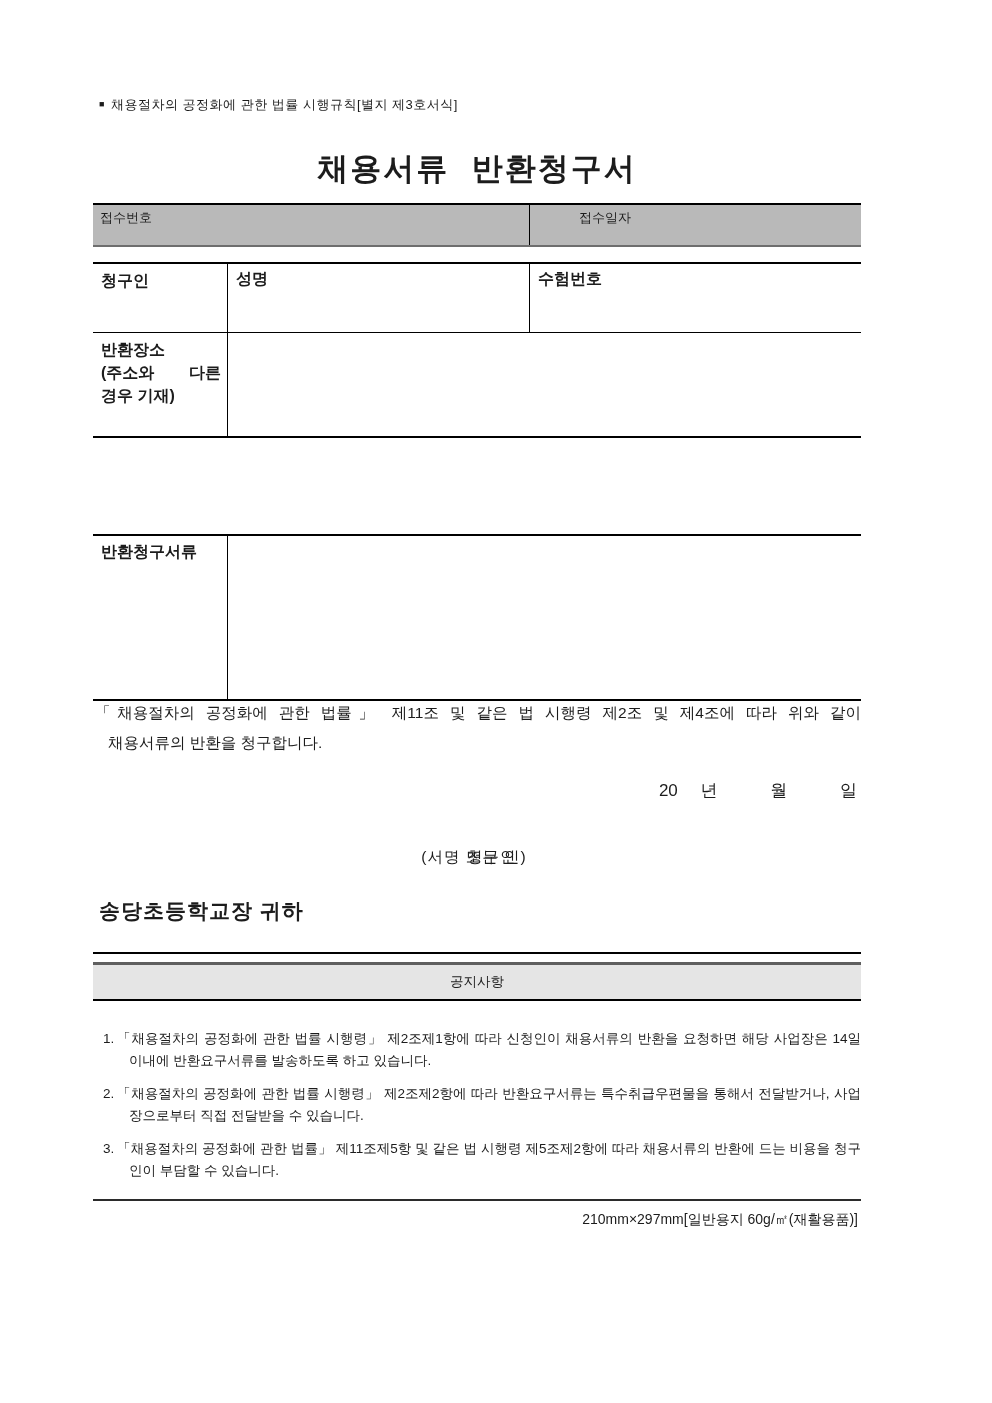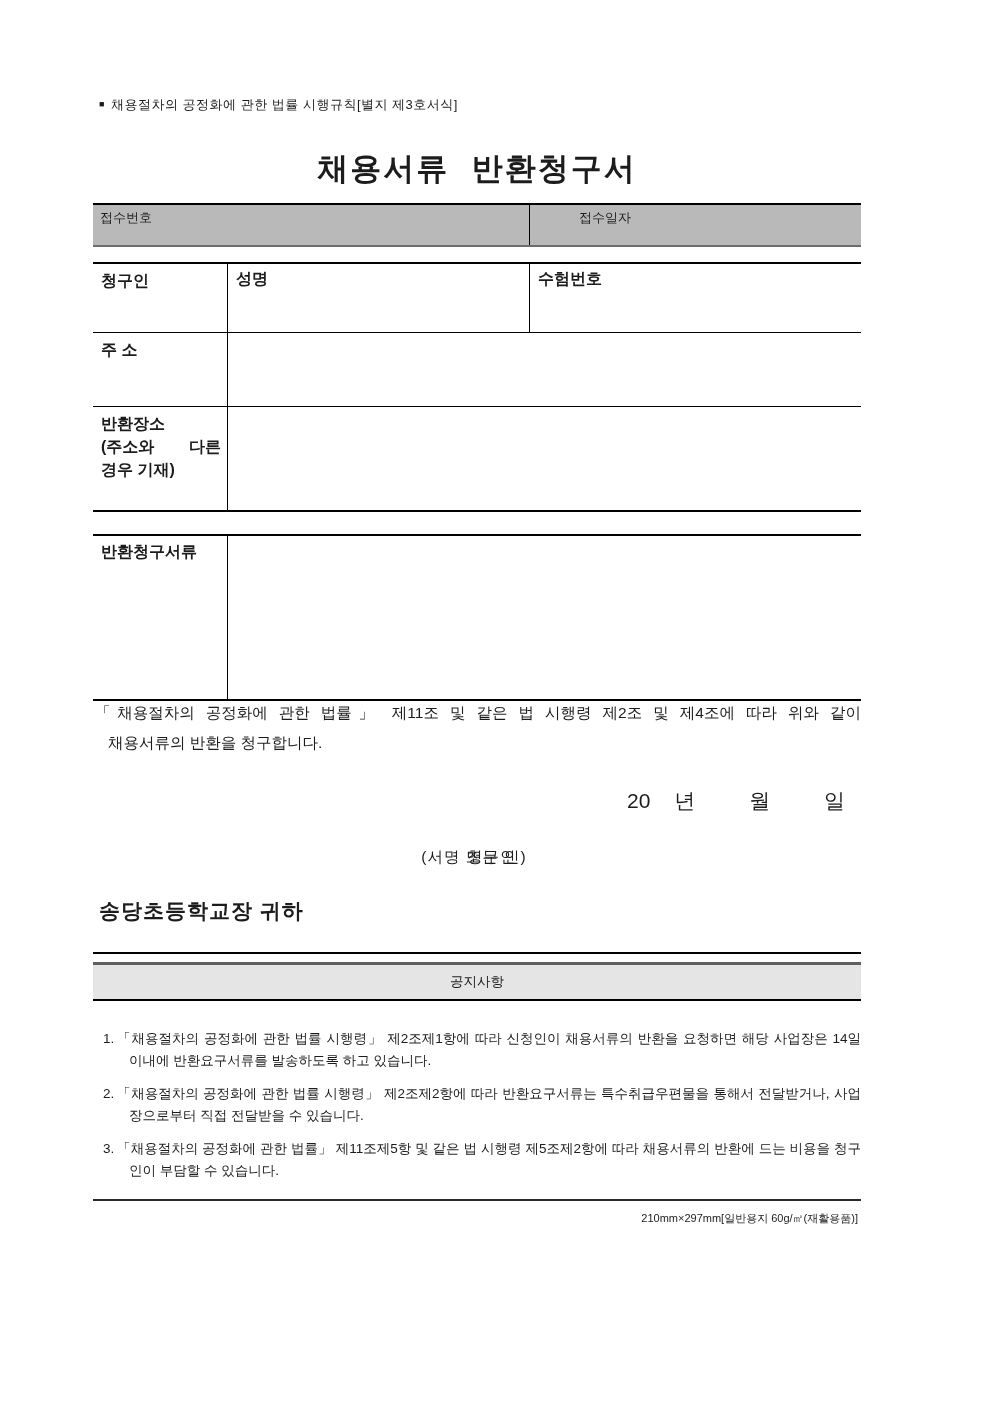--- a/index.html
+++ b/index.html
@@ -64,22 +64,22 @@
     padding: 6px 4px 0 8px; font-weight: bold; font-size: 16px; }
   .docs-value { flex: 1; }
 
   
   .declaration { position: absolute; left: 95px; top: 698px; width: 766px;
     font-size: 15.5px; line-height: 30px; }
   .decl-l1 { text-align: justify; text-align-last: justify; }
   .decl-l2 { padding-left: 13px; }
 
   
-  .date-line { position: absolute; left: 81px; top: 779px; width: 764px;
-    text-align: right; font-size: 21px; margin-top: 8px; }
+  .date-line { position: absolute; left: 93px; top: 779px; width: 764px;
+    text-align: right; font-size: 17px; }
   .date-line .gap-s { margin-left: 18px; }
   .date-line .gap-l { margin-left: 48px; }
 
   
   .sig-claimant { position: absolute; left: 467px; top: 847px; font-size: 15.5px; letter-spacing: 1px; }
   .sig-seal { position: absolute; left: 93px; top: 847px; width: 762px; text-align: center;
     font-size: 15.5px; letter-spacing: 1px; }
 
   
   .recipient { position: absolute; left: 99px; top: 897px; font-size: 21px;
@@ -95,21 +95,21 @@
     font-size: 13.5px;
   }
   .notice-items { position: absolute; left: 103px; top: 1028px; width: 758px; }
   .nitem { display: flex; margin-bottom: 11px; font-size: 13.5px; line-height: 22px; }
   .nitem-num { width: 14px; flex: none; }
   .nitem-text { flex: 1; text-align: justify; padding-left: 12px; text-indent: -12px; }
 
   
   .bottom-line { position: absolute; left: 93px; top: 1199px; width: 768px; height: 2px; background: #2b2b2b; }
   .footer-note { position: absolute; left: 93px; top: 1211px; width: 765px;
-    text-align: right; font-size: 11px; }
+    text-align: right; font-size: 14px; }
 </style>
 </head>
 <body>
 
 <div class="page">
 
   <div class="reg-note">
     <span class="sq">■</span><span>채용절차의 공정화에 관한 법률 시행규칙[별지 제3호서식]</span>
   </div>
 
@@ -130,24 +130,20 @@
     <div class="mrow h68">
       <div class="cell lblcell">청구인</div>
       <div class="cell namecell">
         <span>성명</span>
         <span></span>
       </div>
       <div class="cell examcell">
         <span>수험번호</span>
         <span></span>
       </div>
-    </div>
-    <div class="mrow h74">
-      <div class="cell lblcell">주 소</div>
-      <div class="cell valcell"></div>
     </div>
     <div class="mrow h89">
       <div class="cell lblcell">
         <div>반환장소</div>
         <div class="jline">(주소와 다른</div>
         <div>경우 기재)</div>
       </div>
       <div class="cell valcell"></div>
     </div>
   </div>

